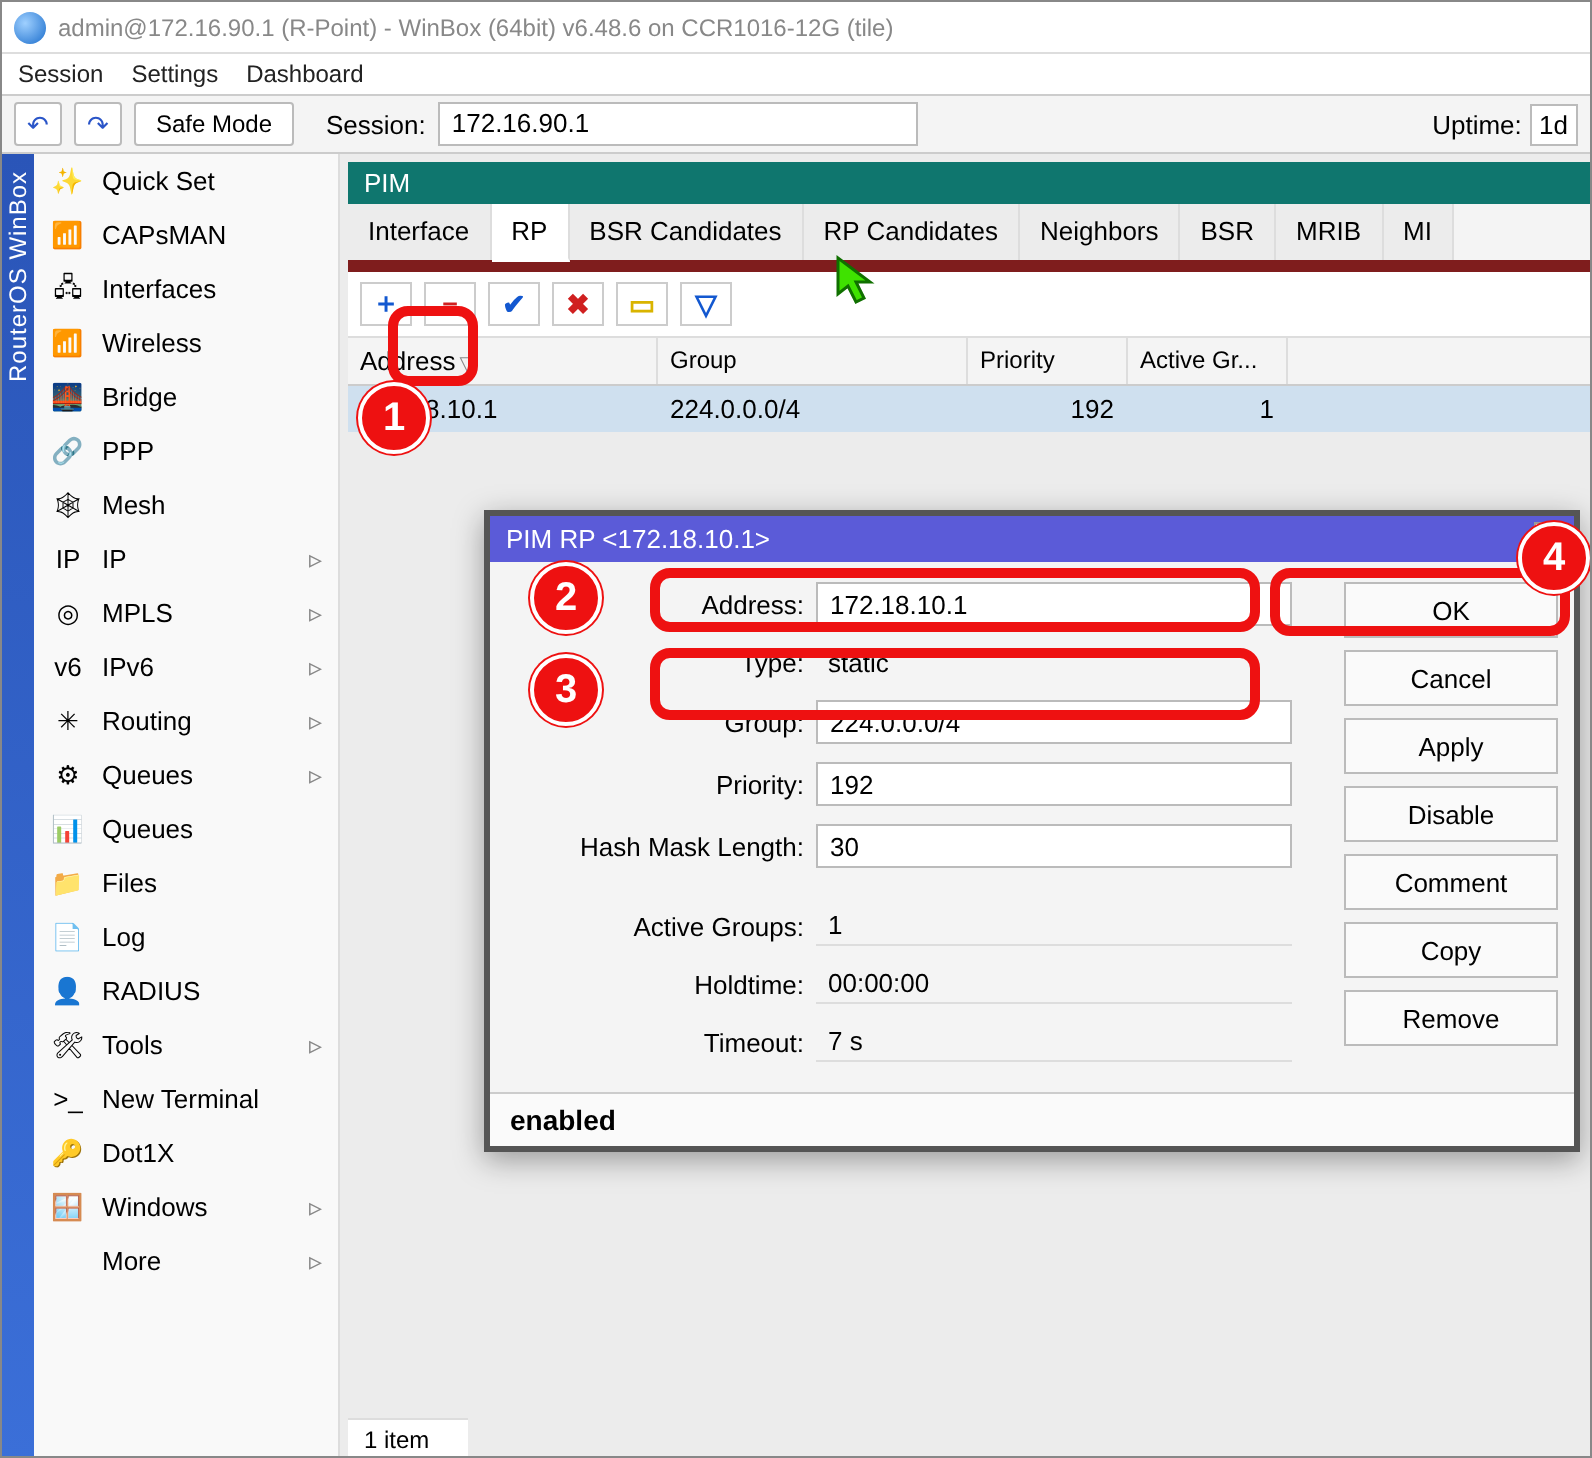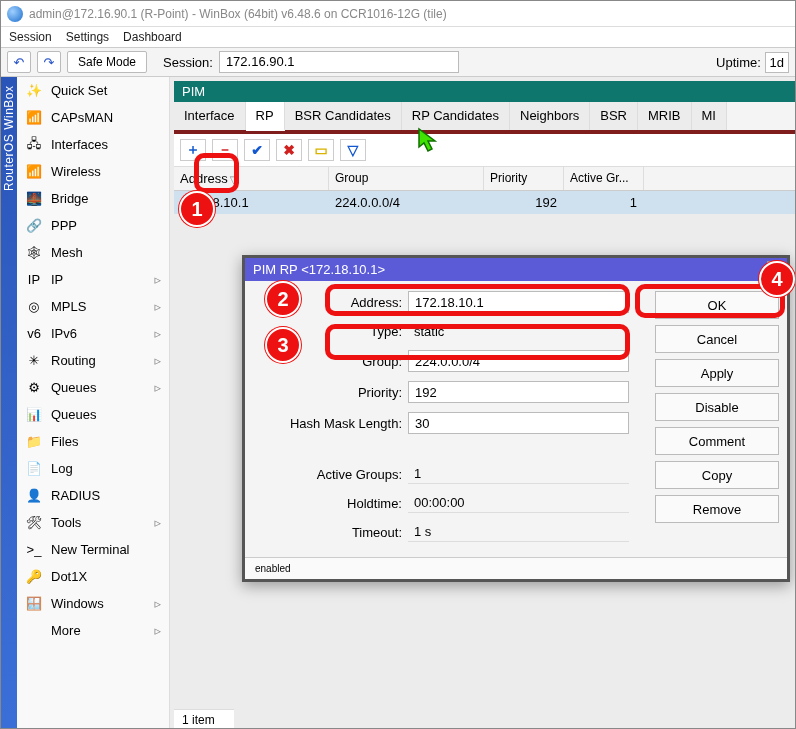--- a/index.html
+++ b/index.html
@@ -30,21 +30,21 @@
 .sidebar { width: 169px; background: #f9f9f9; border-right: 1px solid #ddd; display: flex; position: relative; }
 .side-strip { width: 16px; background: linear-gradient(#3b6fd8,#2a55b8); color: #fff; writing-mode: vertical-rl; transform: rotate(180deg); display: flex; align-items: center; justify-content: flex-end; padding: 8px 0; font-size: 12px; letter-spacing: 0.5px; }
 .nav { flex: 1; }
 .nav-item { display: flex; align-items: center; gap: 8px; padding: 6px 8px; cursor: pointer; position: relative; }
 .nav-icon { width: 18px; height: 14px; display: inline-flex; align-items: center; justify-content: center; font-size: 13px; }
 .nav-arrow { position: absolute; right: 8px; color: #888; }
 
 
 .content { flex: 1; background: #ececec; padding: 4px 0 0 4px; position: relative; }
 .panel-title { background: #0f766e; color: #fff; padding: 3px 8px; font-size: 13px; }
-.tabbar { display: flex; background: #f4f4f4; border-bottom: 4px solid #7f1d1d; }
+.tabbar { display: flex; background: #f4f4f4; border-bottom: 6px solid #7f1d1d; }
 .tab { padding: 6px 10px; border-right: 1px solid #ddd; cursor: pointer; position: relative; font-size: 13px; }
 .tab.active { background: #fff; border-bottom: 2px solid #fff; margin-bottom: -1px; }
 .tab:not(.active) { background: #ececec; }
 
 .panel-toolbar { display: flex; gap: 6px; padding: 5px 6px; background: #fff; align-items: center; border-bottom: 1px solid #ddd; }
 .ptbtn { width: 26px; height: 22px; border: 1px solid #ccc; background: #fff; display: flex; align-items: center; justify-content: center; cursor: pointer; font-weight: bold; font-size: 14px; }
 
 .grid-head { display: flex; background: #f4f4f4; border-bottom: 1px solid #ccc; }
 .grid-head > div { padding: 4px 6px; border-right: 1px solid #ddd; font-size: 12px; background: #f4f4f4; }
 .grid-row { display: flex; background: #cfe0ef; }
@@ -56,27 +56,27 @@
 
 .status-strip { position: absolute; left: 4px; bottom: 0; background: #fff; border-top: 1px solid #ddd; padding: 3px 8px; font-size: 12px; }
 
 
 .dialog { position: absolute; top: 254px; left: 241px; width: 548px; border: 3px solid #555; background: #f4f4f4; box-shadow: 0 4px 14px rgba(0,0,0,.35); }
 .dialog-title { background: #5b5bd8; color: #fff; padding: 4px 8px; font-size: 13px; display: flex; align-items: center; position: relative; }
 .dialog-title .close-group { position: absolute; right: 4px; top: 3px; display:flex; gap:2px;}
 .dialog-title .winbtn { width:16px; height:14px; background:#fff; border:1px solid #999; }
 .dialog-body { display: flex; padding: 10px 8px 6px 8px; gap: 26px; }
 .form-col { flex: 1; }
-.btn-col { width: 124px; display: flex; flex-direction: column; gap: 6px; }
+.btn-col { width: 107px; display: flex; flex-direction: column; gap: 6px; }
 .dlg-btn { height: 28px; border: 1px solid #bbb; background: #fafafa; cursor: pointer; font-size: 13px; }
 .form-row { display: flex; align-items: center; margin-bottom: 9px; }
 .form-label { width: 155px; text-align: right; padding-right: 6px; font-size: 13px; }
 .form-input { flex: 1; height: 22px; border: 1px solid #bbb; background: #fff; padding: 2px 6px; font-size: 13px; }
 .form-static { flex: 1; padding: 2px 6px; font-size: 13px; }
-.dialog-status { border-top: 1px solid #ccc; padding: 5px 10px; font-size: 10px; background:#fafafa; }
+.dialog-status { border-top: 1px solid #ccc; padding: 5px 10px; font-size: 14px; background:#fafafa;font-weight:bold; }
 
 
 .callout { position: absolute; border: 5px solid #e11; border-radius: 10px; pointer-events: none; }
 .badge { position: absolute; width: 36px; height: 36px; border-radius: 50%; background: #e11; color: #fff; font-weight: bold; font-size: 20px; display: flex; align-items: center; justify-content: center; pointer-events: none; border: 2px solid #fff; box-shadow: 0 0 0 1px #e11; }
 
 
 .cursor { position: absolute; width: 0; height: 0; pointer-events: none; }
 .cursor svg { position: absolute; top: -2px; left: -2px; }
 
 .tri { color:#888; font-size:10px; margin-left:2px;}
@@ -268,31 +268,31 @@
           <input class="form-input" value="224.0.0.0/4" style="">
         </div>
       <div class="form-row">
           <div class="form-label">Priority:</div>
           <input class="form-input" value="192" style="">
         </div>
       <div class="form-row" style="margin-top:6px;">
           <div class="form-label">Hash Mask Length:</div>
           <input class="form-input" value="30" style="">
         </div>
-      <div class="form-row" style="margin-top:30px;justify-content:space-between;">
+      <div class="form-row" style="margin-top:19px;justify-content:space-between;">
           <div class="form-label">Active Groups:</div>
           <div class="form-static" style="border-bottom:1px solid #ddd;">1</div>
         </div>
       <div class="form-row">
           <div class="form-label">Holdtime:</div>
           <div class="form-static" style="border-bottom:1px solid #ddd;">00:00:00</div>
         </div>
       <div class="form-row">
           <div class="form-label">Timeout:</div>
-          <div class="form-static" style="border-bottom:1px solid #ddd;">1 s</div>
+          <div class="form-static" style="border-bottom:1px solid #ddd;">7 s</div>
         </div>
     </div>
     <div class="btn-col">
       <button class="dlg-btn">OK</button>
       <button class="dlg-btn">Cancel</button>
       <button class="dlg-btn">Apply</button>
       <button class="dlg-btn">Disable</button>
       <button class="dlg-btn">Comment</button>
       <button class="dlg-btn">Copy</button>
       <button class="dlg-btn">Remove</button>

